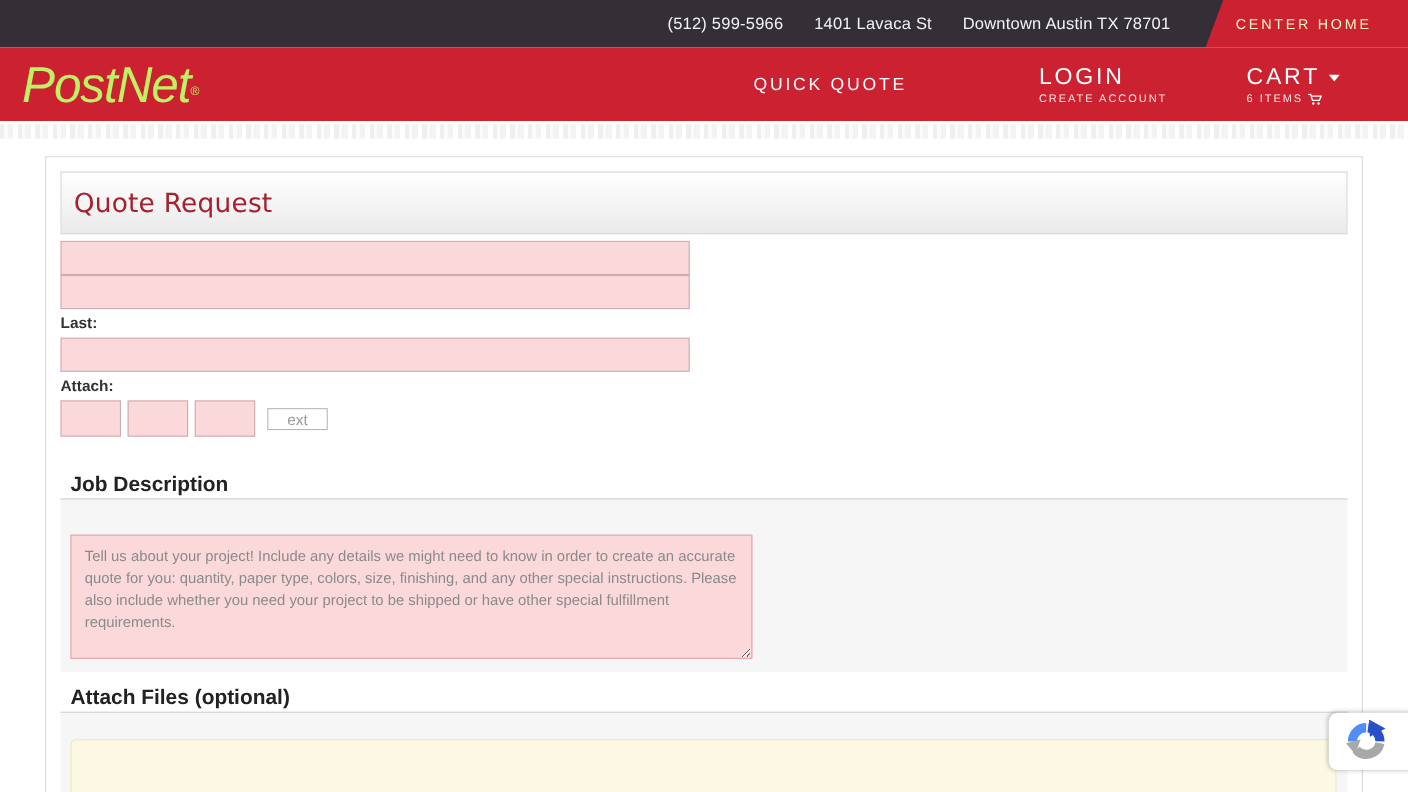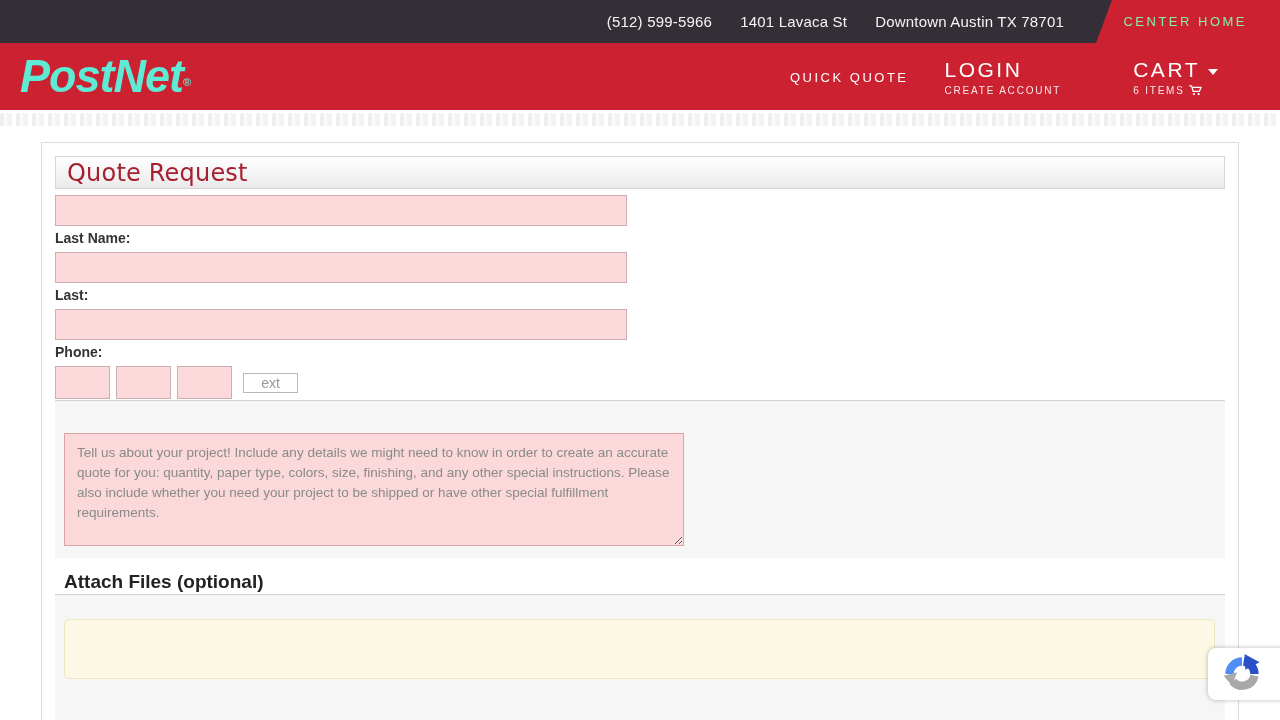--- a/index.html
+++ b/index.html
@@ -4,44 +4,44 @@
 <style>
   html,body{margin:0;padding:0;width:1280px;height:720px;overflow:hidden;background:#fff;
     font-family:"Liberation Sans",sans-serif;}
   
   .topbar{position:relative;height:43px;background:#CB2130;}
   .topbar-dark{position:absolute;left:0;top:0;height:43px;width:1112px;background:#342F37;
     clip-path:polygon(0 0,1112px 0,1096px 43px,0 43px);
     display:flex;align-items:center;justify-content:flex-end;gap:28px;padding-right:48px;box-sizing:border-box;}
   .topbar-dark span{color:#f5f3f4;font-size:15px;letter-spacing:.2px;}
   .center-home{position:absolute;right:33px;top:0;height:43px;display:flex;align-items:center;
-    color:#86efac;font-size:13px;letter-spacing:2.5px;font-weight:400;}
+    color:#fef9c3;font-size:13px;letter-spacing:2.5px;font-weight:400;}
   
   .navbar{position:relative;height:67px;background:#CB2130;display:flex;align-items:center;}
-  .logo{margin-left:20px;color:#5eead4;font-size:45px;font-weight:bold;font-style:italic;
+  .logo{margin-left:20px;color:#bef264;font-size:45px;font-weight:normal;font-style:italic;
     letter-spacing:-1px;transform:scaleY(1.02);line-height:1;user-select:none;}
   .logo sup{font-size:11px;font-style:normal;vertical-align:6px;letter-spacing:0;}
   .nav-items{position:absolute;right:0;top:0;height:67px;display:flex;align-items:center;}
   .nav-link{color:#fff;text-decoration:none;display:block;}
-  .nav-quick{font-size:13px;letter-spacing:2.5px;margin-right:36px;margin-top:2px;}
+  .nav-quick{font-size:16px;letter-spacing:2.5px;margin-right:120px;margin-top:2px;}
   .nav-stack{margin-right:72px;text-align:left;}
   .nav-main{font-size:21px;letter-spacing:2.5px;color:#fff;}
   .nav-sub{font-size:10px;letter-spacing:1.8px;color:#fde7ea;margin-top:3px;display:flex;align-items:center;gap:4px;}
   .nav-cart{margin-right:62px;}
   .caret{display:inline-block;width:0;height:0;border-left:5px solid transparent;
     border-right:5px solid transparent;border-top:6px solid #fff;margin-left:8px;vertical-align:2px;}
   .cart-svg{width:13px;height:11px;display:inline-block;}
   
   .texture{height:13px;margin-top:3px;width:100%;
     background:repeating-linear-gradient(90deg,#ececec 0 4px,#fafafa 4px 7px,#f1f1f1 7px 12px,#ffffff 12px 16px);
     opacity:.85;}
   
   .container{position:relative;margin:16px auto 0 auto;width:1198px;min-height:600px;
     background:#fff;border:1px solid #dcdcdc;border-bottom:none;box-sizing:border-box;padding:13px;}
-  .title-panel{height:33px;border:1px solid #d6d6d6;box-sizing:border-box;
+  .title-panel{height:57px;border:1px solid #d6d6d6;box-sizing:border-box;
     background:linear-gradient(#ffffff,#eaeaea);display:flex;align-items:center;}
   .title-panel h1{margin:0 0 0 11px;font-family:"DejaVu Sans",sans-serif;font-size:24px;
     font-weight:500;color:#A6212F;letter-spacing:.2px;}
   
   .form-area{margin-top:6px;}
   .field-label{display:block;font-size:14px;font-weight:bold;color:#333;margin:5px 0 6px 0;line-height:15px;}
   .text-input{display:block;width:572px;height:31px;box-sizing:border-box;
     background:#FBD9DB;border:1px solid #CDADAF;outline:none;font-size:14px;padding:0 8px;color:#333;}
   .phone-row{display:flex;align-items:center;margin-top:6px;}
   .phone-box{width:55px;height:33px;box-sizing:border-box;background:#FBD9DB;
@@ -104,34 +104,34 @@
 <div class="container">
 
   <div class="title-panel">
     <h1>Quote Request</h1>
   </div>
 
   <div class="form-area">
 
     <input class="text-input" type="text" style="">
 
-    <label class="field-label">Last Name:</label>
     <input class="text-input" type="text" style="">
 
     <label class="field-label">Last:</label>
     <input class="text-input" type="text" style="">
 
-    <label class="field-label">Phone:</label>
+    <label class="field-label">Attach:</label>
     <div class="phone-row">
       <input class="phone-box" type="text" maxlength="3" style="">
       <input class="phone-box" type="text" maxlength="3" style="">
       <input class="phone-box" type="text" maxlength="4" style="">
       <input class="ext-box" type="text" placeholder="ext" style="">
     </div>
 
+    <h2 class="section-heading">Job Description</h2>
     <div class="section-panel panel-job">
       <textarea class="job-textarea" placeholder="Tell us about your project! Include any details we might need to know in order to create an accurate quote for you: quantity, paper type, colors, size, finishing, and any other special instructions. Please also include whether you need your project to be shipped or have other special fulfillment requirements." style=""></textarea>
     </div>
 
     <h2 class="section-heading attach">Attach Files (optional)</h2>
     <div class="section-panel panel-attach">
       <div class="attach-drop"></div>
     </div>
 
   </div>

